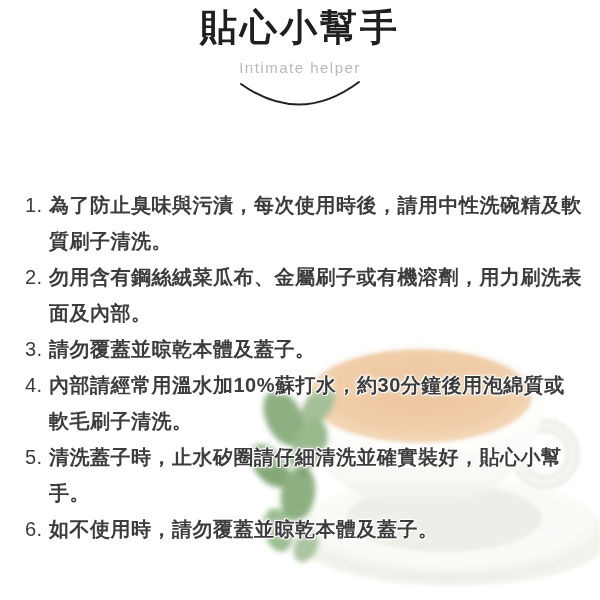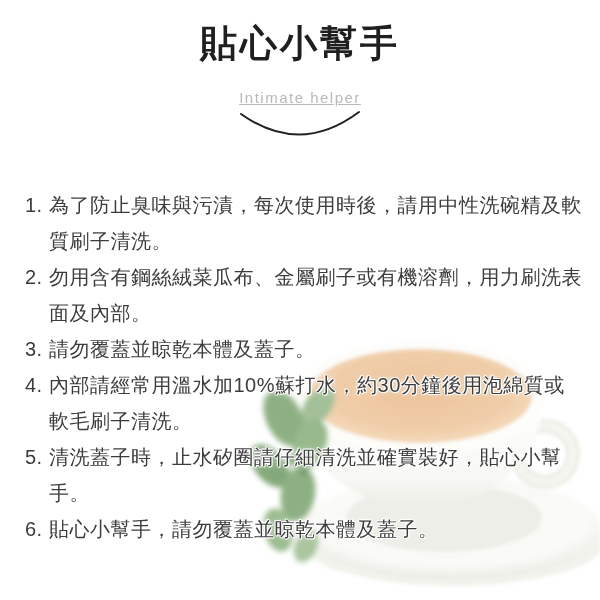--- a/index.html
+++ b/index.html
@@ -8,34 +8,33 @@
     position: relative;
     background: #ffffff;
     font-family: "Liberation Sans", "DejaVu Sans", sans-serif;
     overflow: hidden;
     color: #3c3c3c;
   }
 
   
   .header { position: absolute; top: 0; left: 0; width: 600px; text-align: center; z-index: 2; }
   .title {
-    margin-top: 24px;
+    margin-top: 8px;
     font-size: 37px;
     font-weight: 600;
     letter-spacing: 3px;
     color: #1f1f1f;
     line-height: 1.1;
   }
   .subtitle {
-    margin-top: 24px;
+    margin-top: 10px;
     font-size: 15px;
     font-weight: 400;
     letter-spacing: 1.5px;
     color: #b9b9b9;
-    text-decoration: underline;
   }
   .arc-wrap { margin-top: 4px; height: 36px; }
 
   
   .photo {
     position: absolute;
     left: 248px;
     top: 332px;
     width: 352px;
     height: 268px;
@@ -61,21 +60,21 @@
     font-weight: 500;
     color: #3c3c3c;
     letter-spacing: 0.5px;
     text-shadow:
       1px 0 0 rgba(255,255,255,.95), -1px 0 0 rgba(255,255,255,.95),
       0 1px 0 rgba(255,255,255,.95), 0 -1px 0 rgba(255,255,255,.95),
       1px 1px 0 rgba(255,255,255,.9), -1px -1px 0 rgba(255,255,255,.9),
       0 0 6px rgba(255,255,255,.9);
   }
   .item .num { flex: none; width: 24px; }
-  .item .txt { flex: 1; }
+  .item .txt { flex: 1; font-weight: bold; }
 </style>
 </head>
 <body>
 
 <div class="photo">
   <svg width="352" height="268" viewBox="0 0 352 268" xmlns="http://www.w3.org/2000/svg">
     <defs>
       <radialGradient id="teaGrad" cx="50%" cy="45%" r="65%">
         <stop offset="0%" stop-color="#e9ba8a"></stop>
         <stop offset="60%" stop-color="#eec49a"></stop>
@@ -157,15 +156,15 @@
     <li class="item">
       <span class="num">4.</span>
       <span class="txt">內部請經常用溫水加10%蘇打水，約30分鐘後用泡綿質或軟毛刷子清洗。</span>
     </li>
     <li class="item">
       <span class="num">5.</span>
       <span class="txt">清洗蓋子時，止水矽圈請仔細清洗並確實裝好，貼心小幫手。</span>
     </li>
     <li class="item">
       <span class="num">6.</span>
-      <span class="txt">貼心小幫手，請勿覆蓋並晾乾本體及蓋子。</span>
+      <span class="txt">如不使用時，請勿覆蓋並晾乾本體及蓋子。</span>
     </li>
   </ol>
 
 </body></html>

